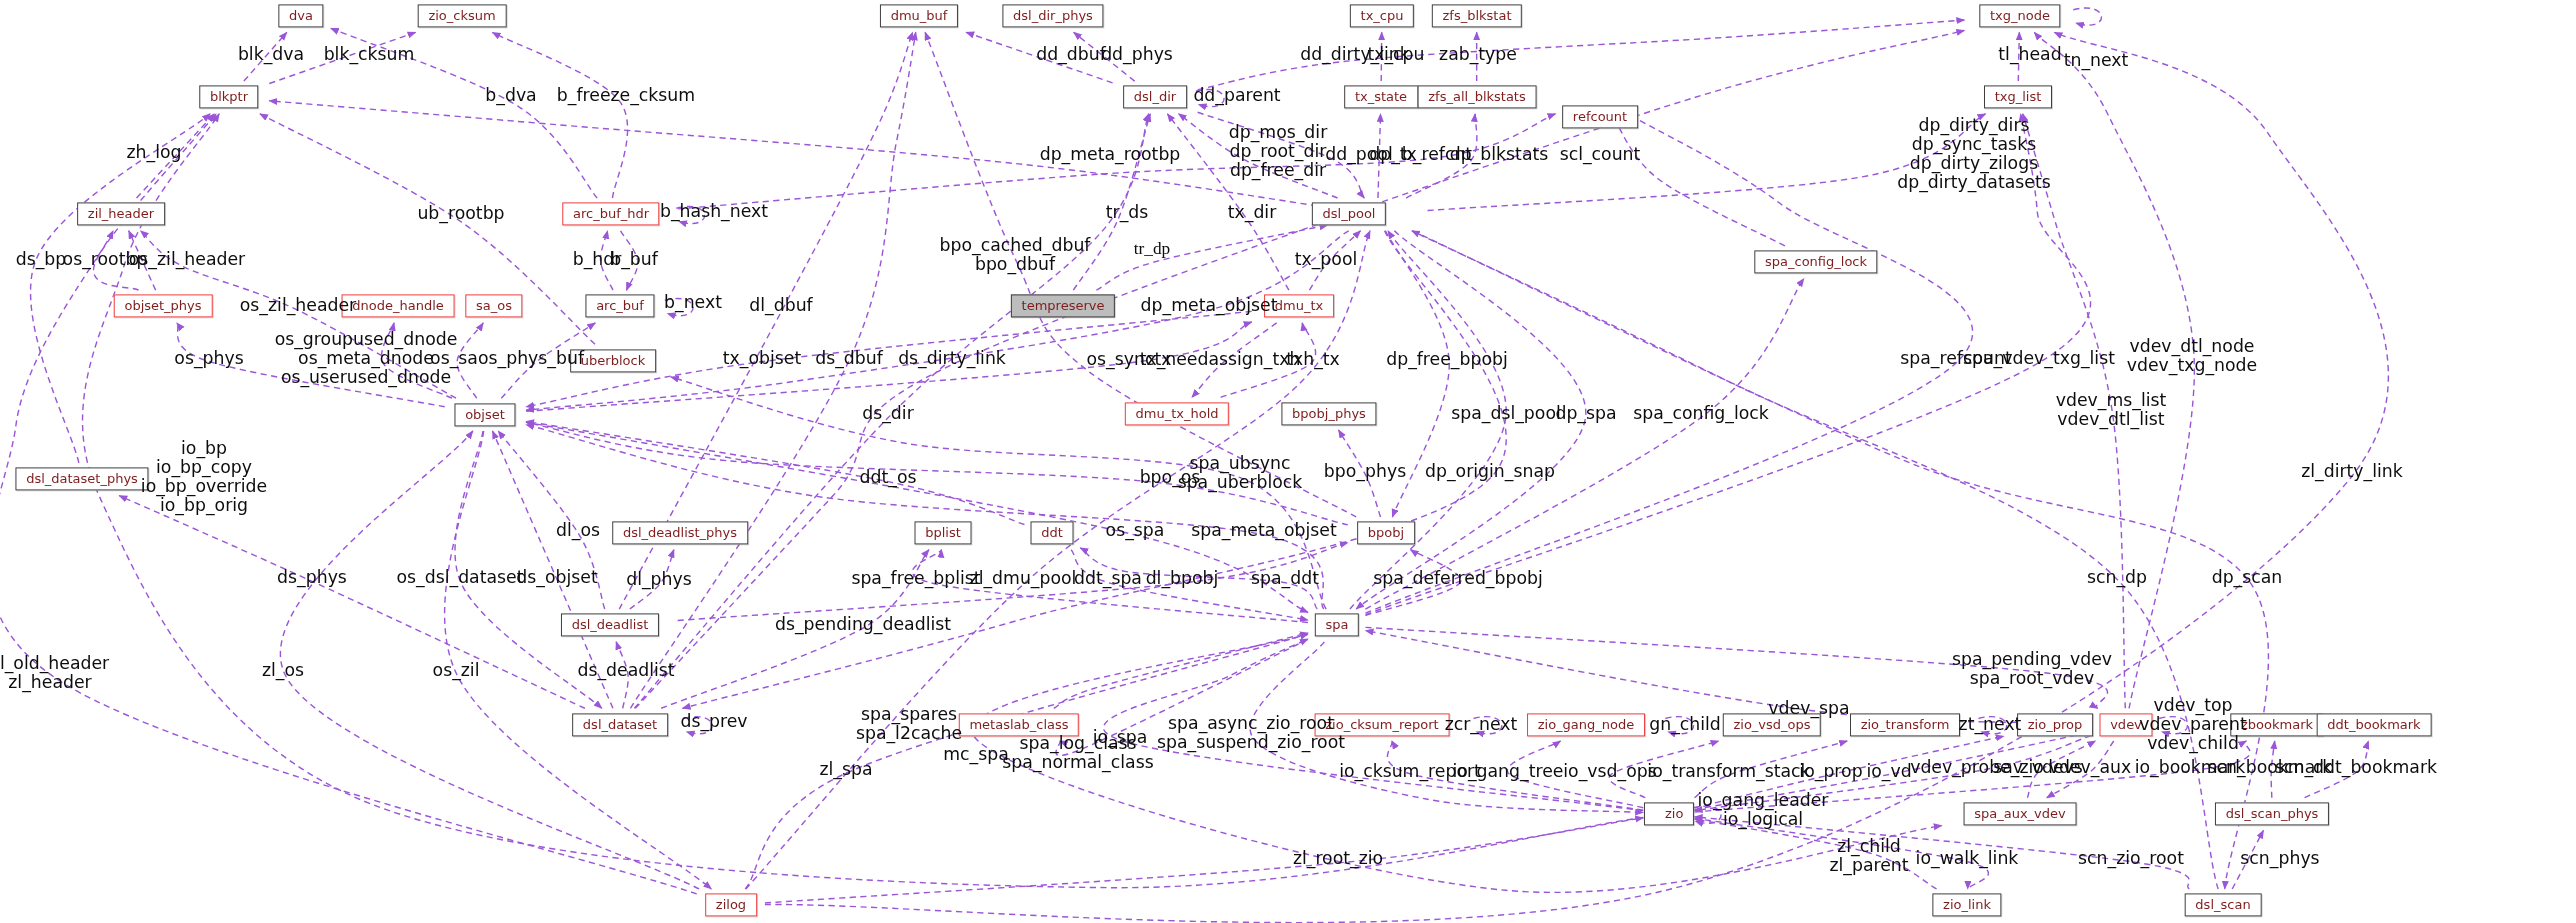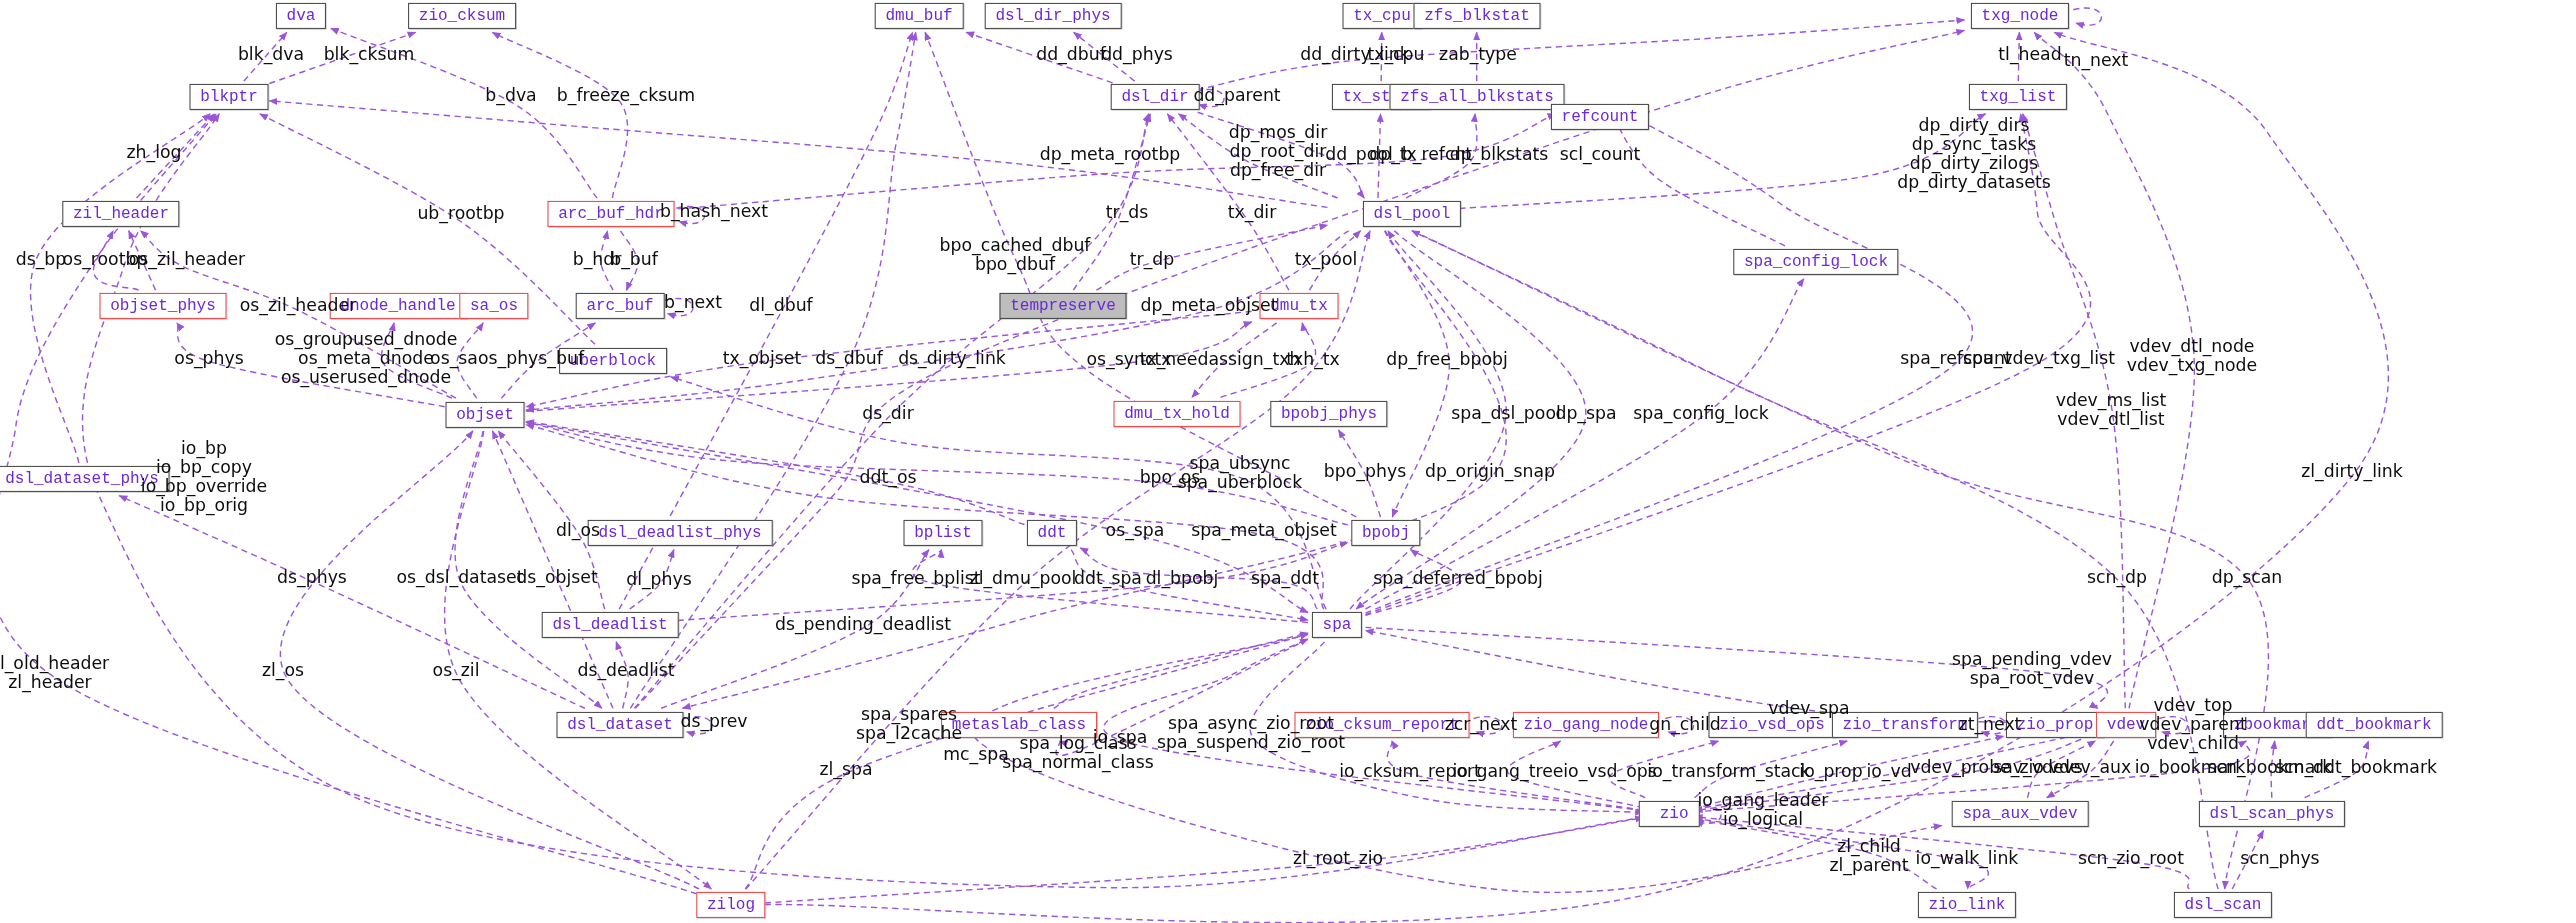--- a/index.html
+++ b/index.html
@@ -1,21 +1,21 @@
 <!DOCTYPE html>
 <html style="font-size:14px"><head>
 <meta charset="utf-8">
 <style>
   html,body{margin:0;padding:0;background:#fff;}
   #canvas{position:relative;width:2576px;height:924px;background:#ffffff;
     font-family:"DejaVu Sans","Liberation Sans",sans-serif;overflow:hidden;}
   #edge-layer{position:absolute;left:0;top:0;z-index:1;}
   .node{position:absolute;transform:translate(-50%,-50%);background:#ffffff;
-    border:1.4px solid #3f3f3f;padding:2.7px 9.7px 3.5px 9.7px;font-size:16px;color:#6d28d9;
-    white-space:nowrap;z-index:2;box-shadow:0.9px 0.9px 0 rgba(120,120,120,.35);font-family:Liberation Mono, monospace;}
+    border:1.4px solid #3f3f3f;padding:2.7px 9.7px 3.5px 9.7px;font-size:13px;color:#7f1d1d;
+    white-space:nowrap;z-index:2;box-shadow:0.9px 0.9px 0 rgba(120,120,120,.35);}
   .node.red{border-color:#ef3b3b;}
   .node.gray{background:#bdbdbd;}
   .elabel{position:absolute;transform:translate(-50%,-50%);font-size:17.3px;color:#0d0d0d;
     white-space:pre;text-align:center;line-height:1.1;z-index:3;pointer-events:none;}
 </style>
 </head>
 <body>
 
 <div id="canvas">
   <svg id="edge-layer" width="2576" height="924" viewBox="0 0 2908 1043" xmlns="http://www.w3.org/2000/svg">
@@ -150,21 +150,21 @@
       <div class="node" style="left: 1477px; top: 16px;">zfs_blkstat</div>
       <div class="node" style="left: 2020px; top: 16px;">txg_node</div>
       <div class="node" style="left: 229px; top: 97px;">blkptr</div>
       <div class="node" style="left: 1155px; top: 97px;">dsl_dir</div>
       <div class="node" style="left: 1381px; top: 97px;">tx_state</div>
       <div class="node" style="left: 1477px; top: 97px;">zfs_all_blkstats</div>
       <div class="node" style="left: 1600px; top: 97px; margin-top: 20px;">refcount</div>
       <div class="node" style="left: 2018px; top: 97px;">txg_list</div>
       <div class="node" style="left: 121px; top: 214px;">zil_header</div>
       <div class="node red" style="left: 611px; top: 214px;">arc_buf_hdr</div>
-      <div class="node" style="left: 1412px; top: 214px;">dsl_pool</div>
+      <div class="node" style="left: 1349px; top: 214px;">dsl_pool</div>
       <div class="node" style="left: 1816px; top: 262px;">spa_config_lock</div>
       <div class="node red" style="left: 163px; top: 306px;">objset_phys</div>
       <div class="node red" style="left: 398px; top: 306px;">dnode_handle</div>
       <div class="node red" style="left: 494px; top: 306px;">sa_os</div>
       <div class="node" style="left: 620px; top: 306px;">arc_buf</div>
       <div class="node" style="left: 613px; top: 361px;">uberblock</div>
       <div class="node gray" style="left: 1063px; top: 306px;">tempreserve</div>
       <div class="node red" style="left: 1299px; top: 306px;">dmu_tx</div>
       <div class="node" style="left: 485px; top: 415px;">objset</div>
       <div class="node red" style="left: 1177px; top: 414px;">dmu_tx_hold</div>
@@ -236,21 +236,21 @@
       <div class="elabel" style="left: 1499px; top: 155px;">dp_blkstats</div>
       <div class="elabel" style="left: 1600px; top: 155px;">scl_count</div>
       <div class="elabel" style="left: 2096px; top: 13.3px; margin-top: 48px;">tn_next</div>
       <div class="elabel" style="left: 2030px; top: 55px;">tl_head</div>
       <div class="elabel" style="left: 1974px; top: 154px;">dp_dirty_dirs
 dp_sync_tasks
 dp_dirty_zilogs
 dp_dirty_datasets</div>
       <div class="elabel" style="left: 1015px; top: 255px;">bpo_cached_dbuf
 bpo_dbuf</div>
-      <div class="elabel" style="left: 1152px; top: 260px;">tr_dp</div>
+      <div class="elabel" style="left: 1152px; top: 249px; font-family: Liberation Serif, serif;">tr_dp</div>
       <div class="elabel" style="left: 1209px; top: 306px;">dp_meta_objset</div>
       <div class="elabel" style="left: 762px; top: 359px;">tx_objset</div>
       <div class="elabel" style="left: 849px; top: 359px;">ds_dbuf</div>
       <div class="elabel" style="left: 952px; top: 359px;">ds_dirty_link</div>
       <div class="elabel" style="left: 1129px; top: 360px;">os_synctx</div>
       <div class="elabel" style="left: 1220px; top: 360px;">tx_needassign_txh</div>
       <div class="elabel" style="left: 1313px; top: 360px;">txh_tx</div>
       <div class="elabel" style="left: 1326px; top: 260px;">tx_pool</div>
       <div class="elabel" style="left: 1447px; top: 360px;">dp_free_bpobj</div>
       <div class="elabel" style="left: 1506px; top: 414px;">spa_dsl_pool</div>

